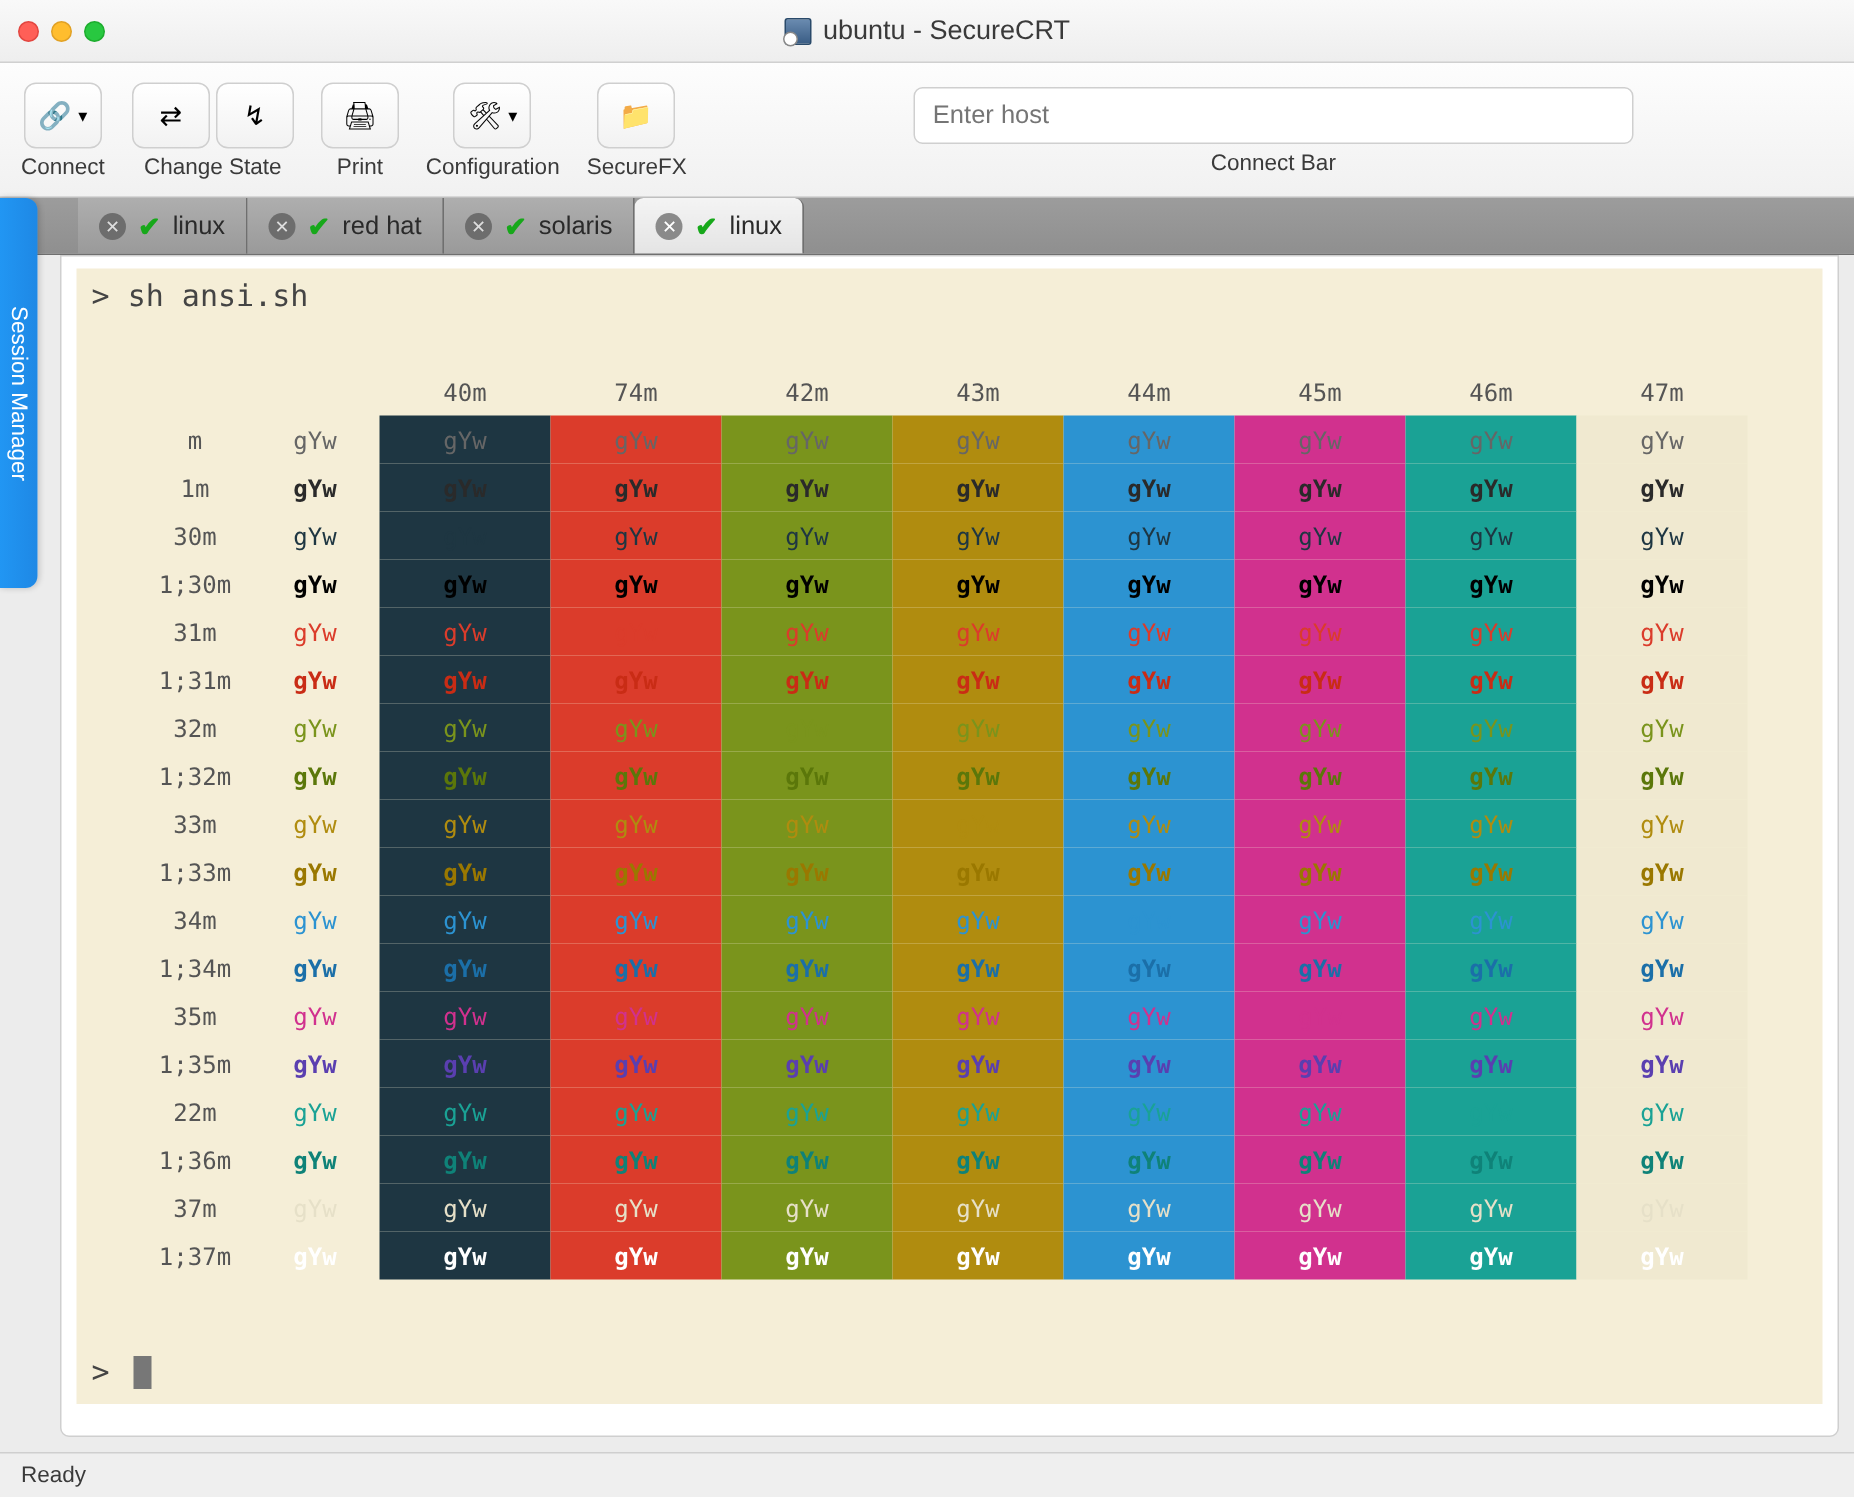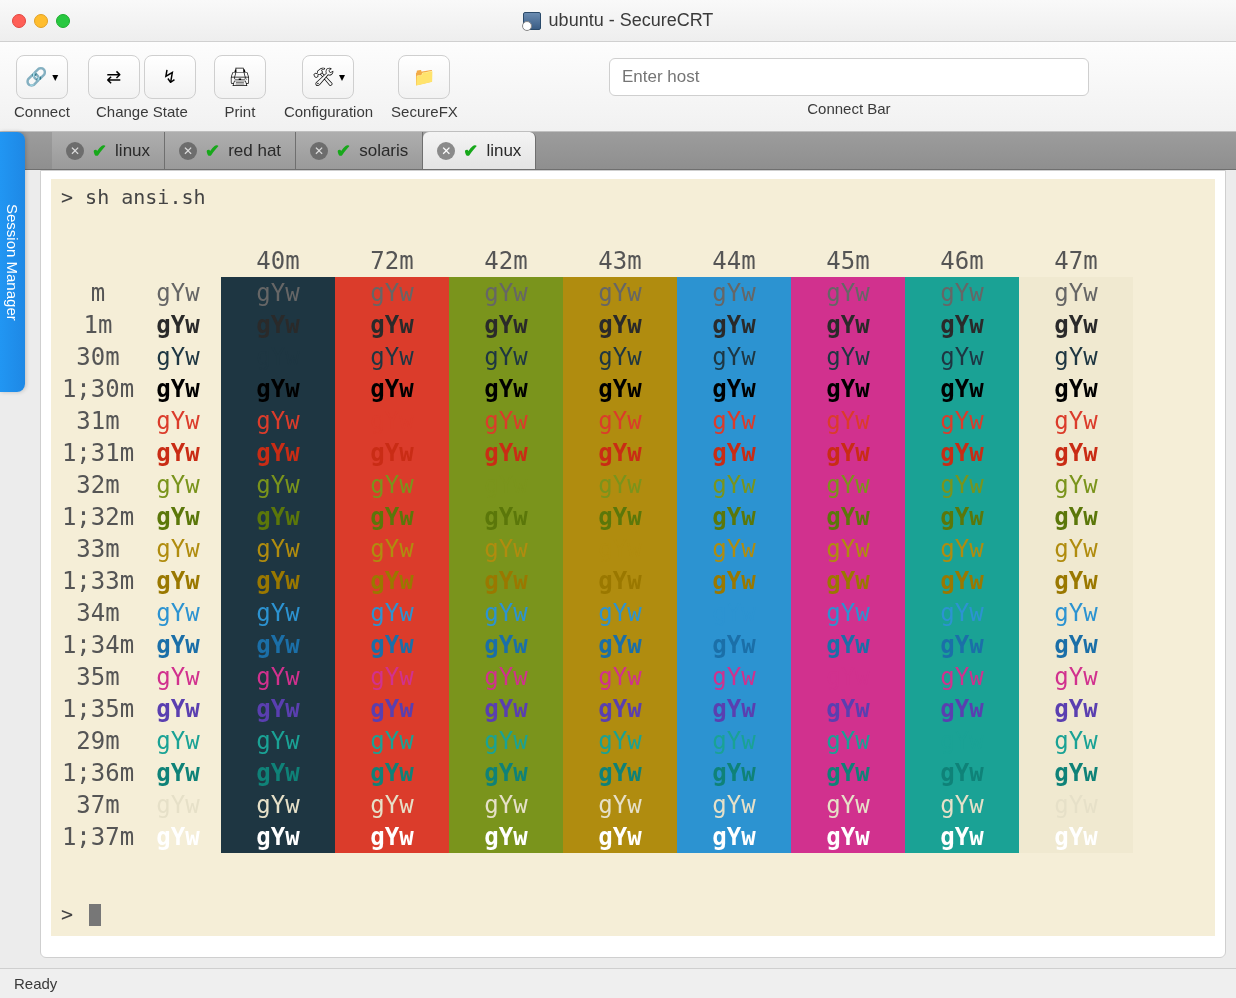--- a/index.html
+++ b/index.html
@@ -91,21 +91,22 @@
     width:100%; height:100%; background:#f5eed7;
     font-family: "Menlo","Consolas",monospace; font-size:20px;
     padding:6px 10px 10px 10px; position:relative; overflow:hidden;
   }
   .prompt-line{ color:#444; }
   .cursor { display:inline-block; width:12px; height:22px; background:#777; vertical-align:text-bottom; margin-left:4px;}
   .grid {
     margin-top:36px;
     display:grid;
     grid-template-columns: 84px 76px repeat(8, 114px);
-    font-size:24px;
+    font-size:16px;
+    margin-left:32px;
   }
   .grid div { height:32px; display:flex; align-items:center; justify-content:center;}
   .hdr { color:#555; justify-content:center;}
   .rowlbl { color:#555; justify-content:flex-end; padding-right:10px;}
   .sample { justify-content:flex-end; padding-right:10px;}
   .cell { color:#fff; }
   
   .bg40{ background:#1e3642;} .bg41{background:#db3c2b;} .bg42{background:#7a941c;} .bg43{background:#b08c0f;}
   .bg44{background:#2c93d1;} .bg45{background:#d1318e;} .bg46{background:#1aa295;} .bg47{background:#f0e9d0;}
   
@@ -232,21 +233,21 @@
   <div class="term">
     <div class="prompt-line">
       <span>&gt;</span>
       <span> </span>
       <span>sh ansi.sh</span>
     </div>
     <div class="grid" id="ansi-grid">
         <div></div>
         <div></div>
         <div class="hdr">40m</div>
-        <div class="hdr">72m</div>
+        <div class="hdr">74m</div>
         <div class="hdr">42m</div>
         <div class="hdr">43m</div>
         <div class="hdr">44m</div>
         <div class="hdr">45m</div>
         <div class="hdr">46m</div>
         <div class="hdr">47m</div>
         <div class="rowlbl">m</div>
         <div class="sample fg-def">gYw</div>
         <div class="cell bg40 fg-def">gYw</div>
         <div class="cell bg41 fg-def">gYw</div>
@@ -379,21 +380,21 @@
         <div class="rowlbl">1;35m</div>
         <div class="sample fg1-35">gYw</div>
         <div class="cell bg40 fg1-35">gYw</div>
         <div class="cell bg41 fg1-35">gYw</div>
         <div class="cell bg42 fg1-35">gYw</div>
         <div class="cell bg43 fg1-35">gYw</div>
         <div class="cell bg44 fg1-35">gYw</div>
         <div class="cell bg45 fg1-35">gYw</div>
         <div class="cell bg46 fg1-35">gYw</div>
         <div class="cell bg47 fg1-35">gYw</div>
-        <div class="rowlbl">29m</div>
+        <div class="rowlbl">22m</div>
         <div class="sample fg36">gYw</div>
         <div class="cell bg40 fg36">gYw</div>
         <div class="cell bg41 fg36">gYw</div>
         <div class="cell bg42 fg36">gYw</div>
         <div class="cell bg43 fg36">gYw</div>
         <div class="cell bg44 fg36">gYw</div>
         <div class="cell bg45 fg36">gYw</div>
         <div class="cell bg46 fg36">gYw</div>
         <div class="cell bg47 fg36">gYw</div>
         <div class="rowlbl">1;36m</div>

